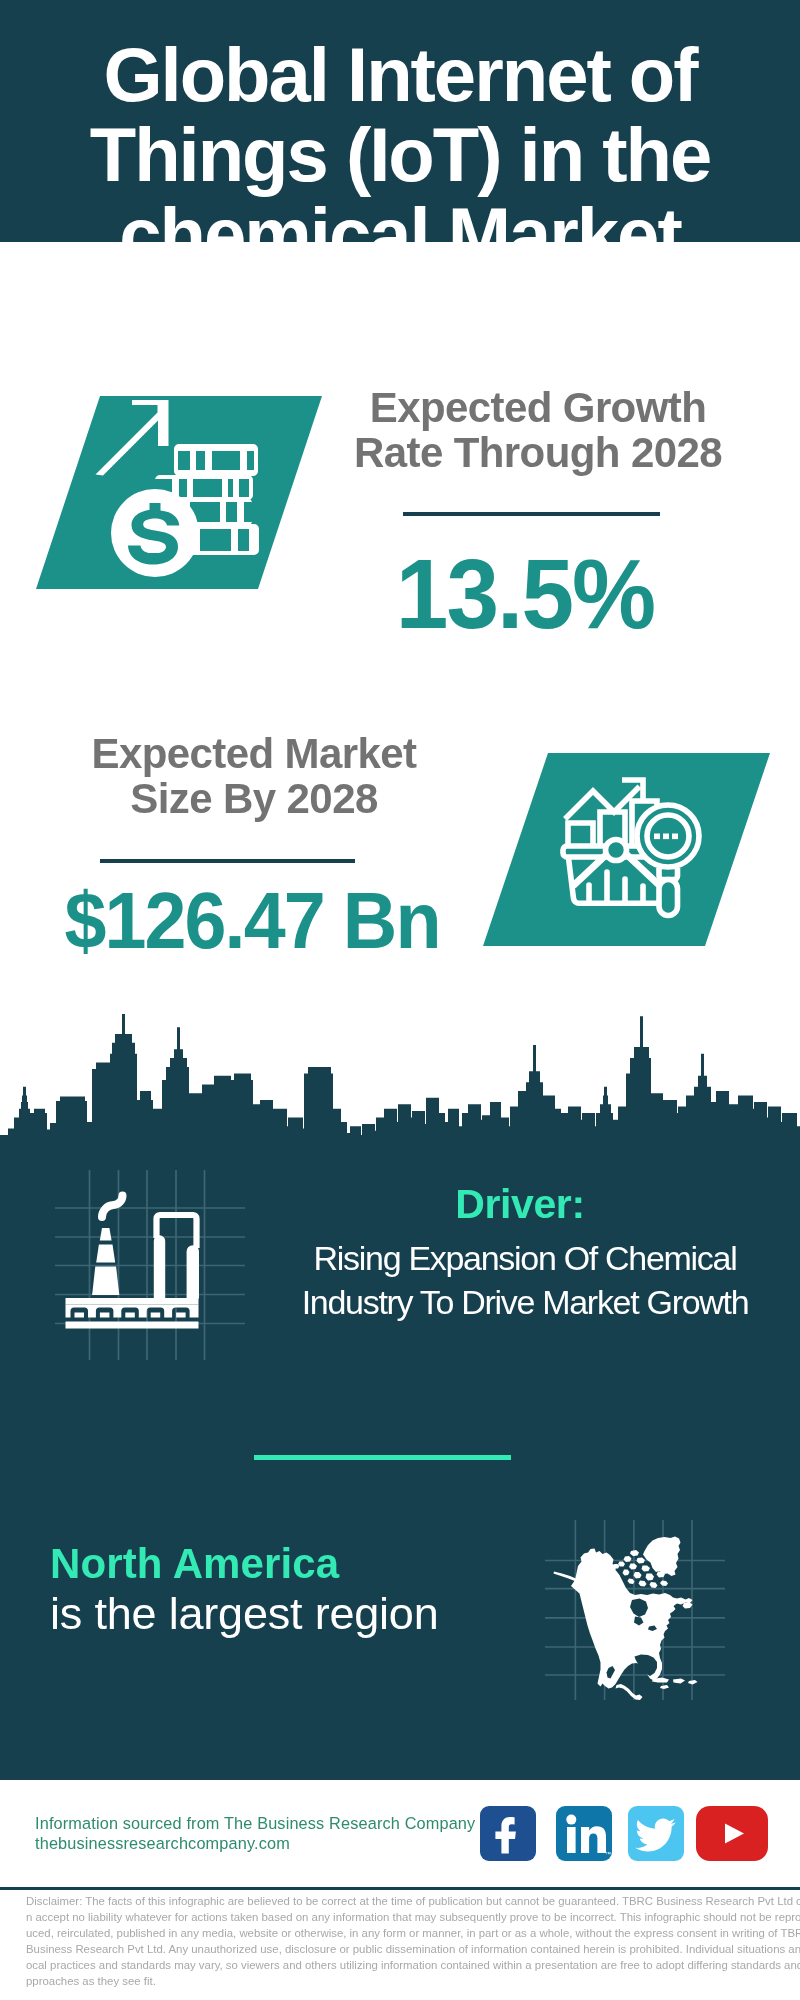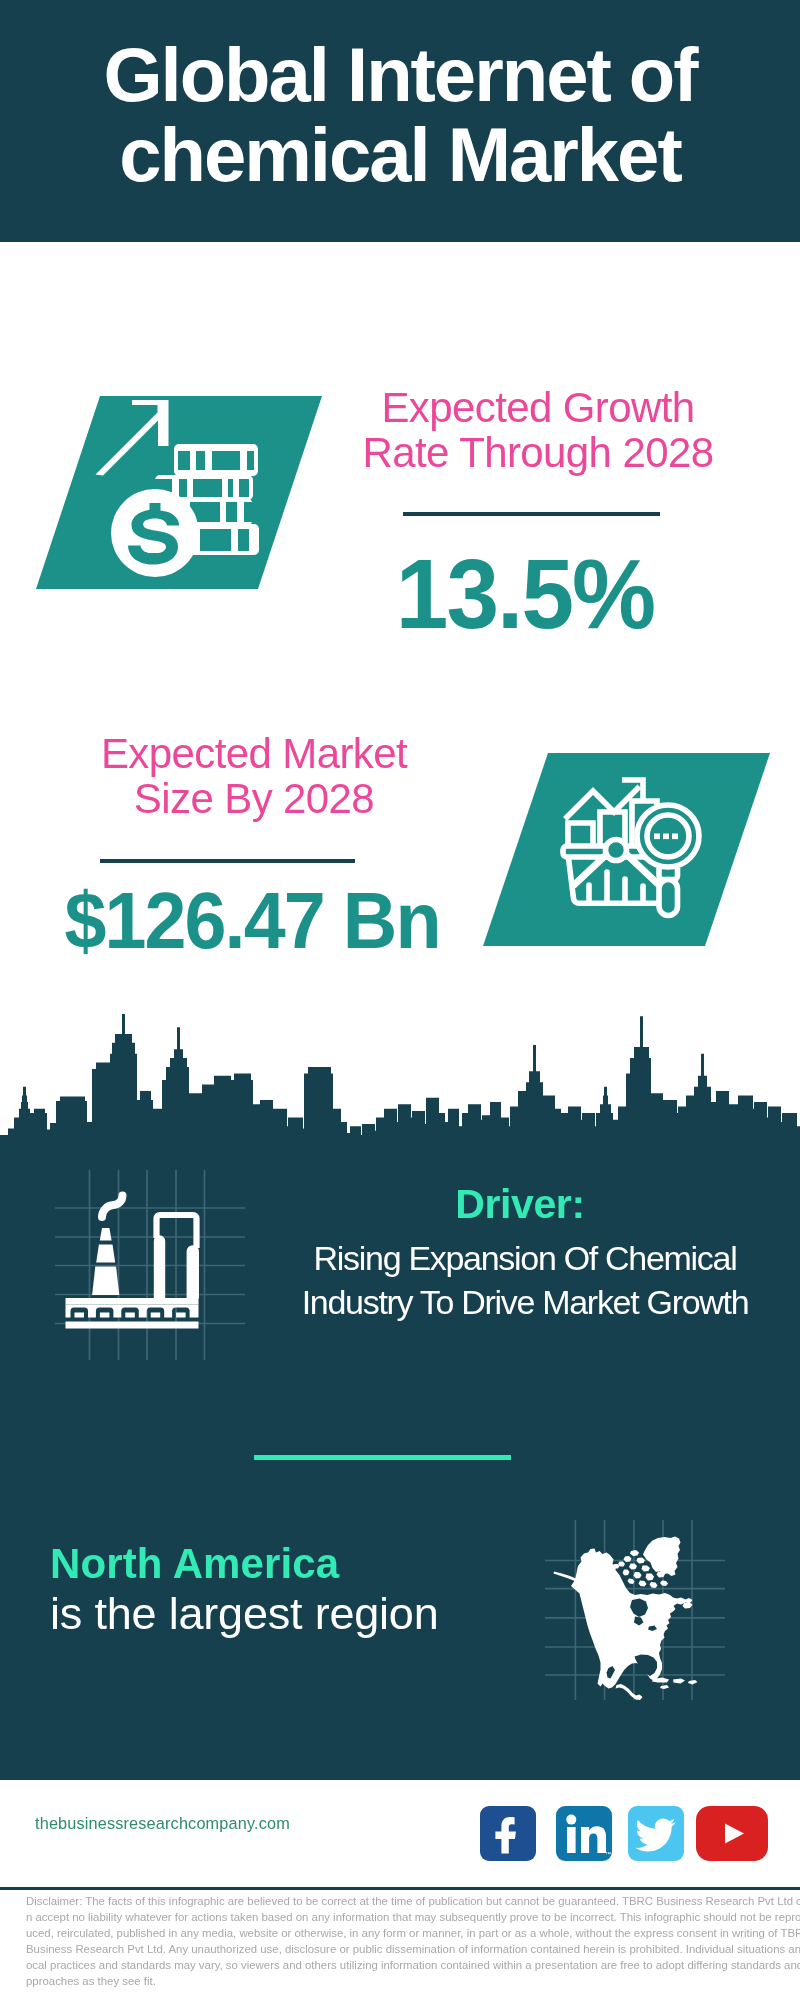--- a/index.html
+++ b/index.html
@@ -16,21 +16,21 @@
   
   .plg{position:absolute;background:#1B918A;}
   #plg1{left:36px;top:396px;width:286px;height:193px;
         clip-path:polygon(22.38% 0%, 100% 0%, 77.62% 100%, 0% 100%);}
   #plg2{left:483px;top:753px;width:287px;height:193px;
         clip-path:polygon(22.65% 0%, 100% 0%, 77.35% 100%, 0% 100%);}
   .plg-icon{position:absolute;}
   #icon1{left:95px;top:400px;width:165px;height:180px;}
   #icon2{left:555px;top:775px;width:150px;height:150px;}
 
-  .stat-title{color:#ec4899;font-size:42px;line-height:45px;font-weight:400;text-align:center;letter-spacing:-0.6px;}
+  .stat-title{color:#737373;font-size:42px;line-height:45px;font-weight:700;text-align:center;letter-spacing:-0.6px;}
   .stat-title span{display:block;}
   .rule{height:4px;background:#17404F;}
   .stat-value{color:#1B918A;font-size:99px;line-height:99px;font-weight:700;text-align:center;letter-spacing:-2px;transform:scaleX(0.955);}
 
   
   #sec1-title{position:absolute;left:328px;top:385px;width:420px;}
   #sec1-rule{position:absolute;left:403px;top:512px;width:257px;}
   #sec1-value{position:absolute;left:315px;top:544px;width:420px;white-space:nowrap;}
 
   
@@ -74,20 +74,21 @@
               font-family:"Liberation Sans",sans-serif;margin-left:18px;}
 </style>
 </head>
 <body>
 
 <div class="page">
 
   <div class="header">
     <h1>
       <span>Global Internet of</span>
+      <span>Things (IoT) in the</span>
       <span>chemical Market</span>
     </h1>
   </div>
 
   <div class="plg" id="plg1"></div>
   <svg class="plg-icon" id="icon1" viewBox="0 0 165 180">
     <g fill="#ffffff">
 
     <path d="M0.5 74.5 L62.5 12.5 L62.5 5 L37 5 L37 -5 L73.5 -5 L73.5 46 L63 46 L63 20.5 L8 75.5 Z"></path>
 
@@ -294,20 +295,21 @@
 
     </g>
   </svg>
   <div id="region-text">
     <span class="hl">North America</span><br>
     <span>is the largest region</span><br>
   </div>
 
   <div class="footer">
     <div id="credit">
+      <div>Information sourced from The Business Research Company</div>
       <div>thebusinessresearchcompany.com</div>
     </div>
   </div>
 
     <div class="social" id="s-fb">
       <svg viewBox="0 0 56 55">
         <path fill="#ffffff" d="M34.6 18.5 L34.6 11.3 C33.4 11.1 31.6 11 30 11
           c-5.2 0 -8.6 3.3 -8.6 9.2 l0 5.2 l-6 0 l0 7.6 l6 0 l0 14.5 l7.4 0 l0 -14.5
           l6.2 0 l0.9 -7.6 l-7.1 0 l0 -4.3 c0 -2.1 0.7 -2.9 2.9 -2.9 Z"></path>
       </svg>

